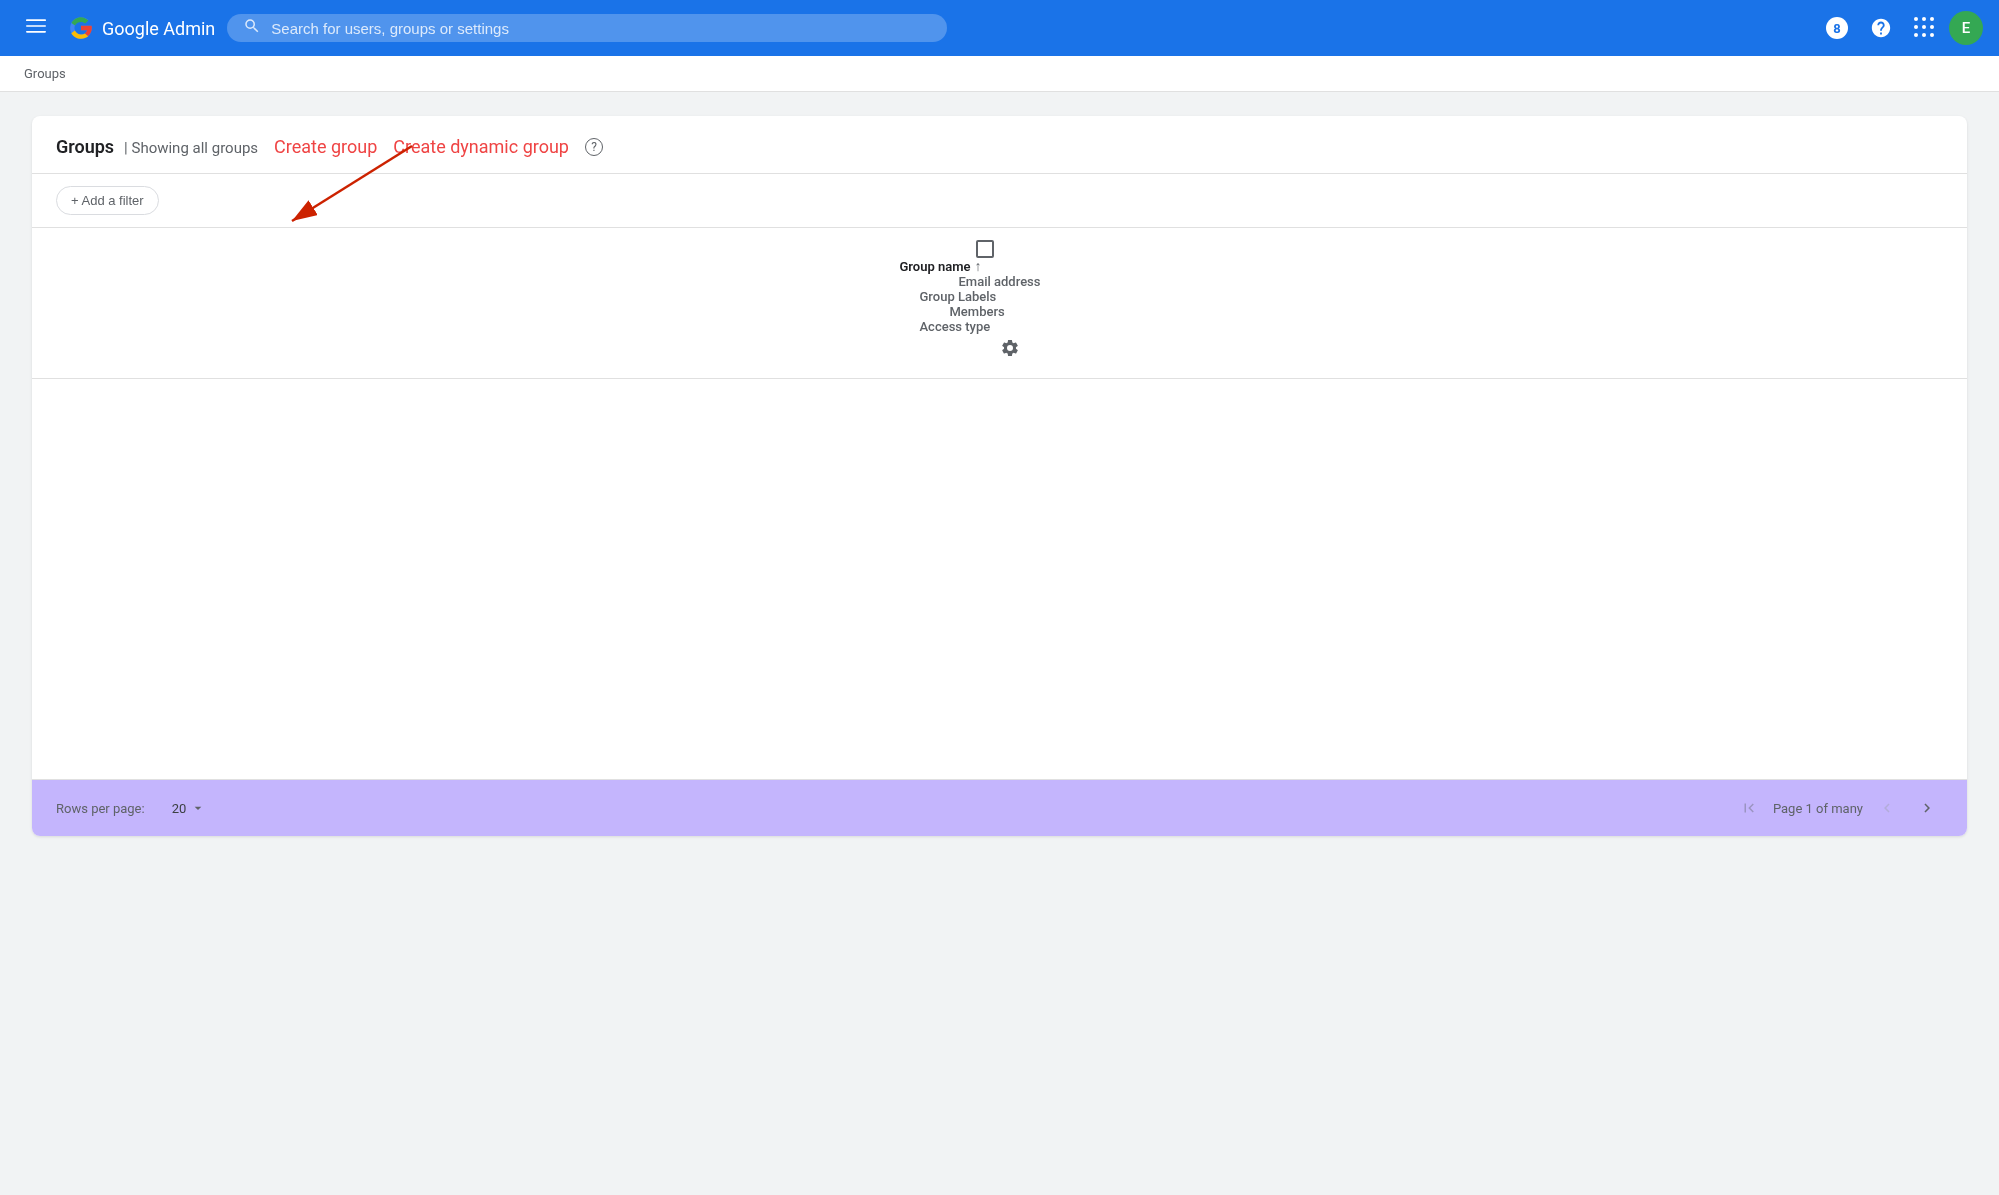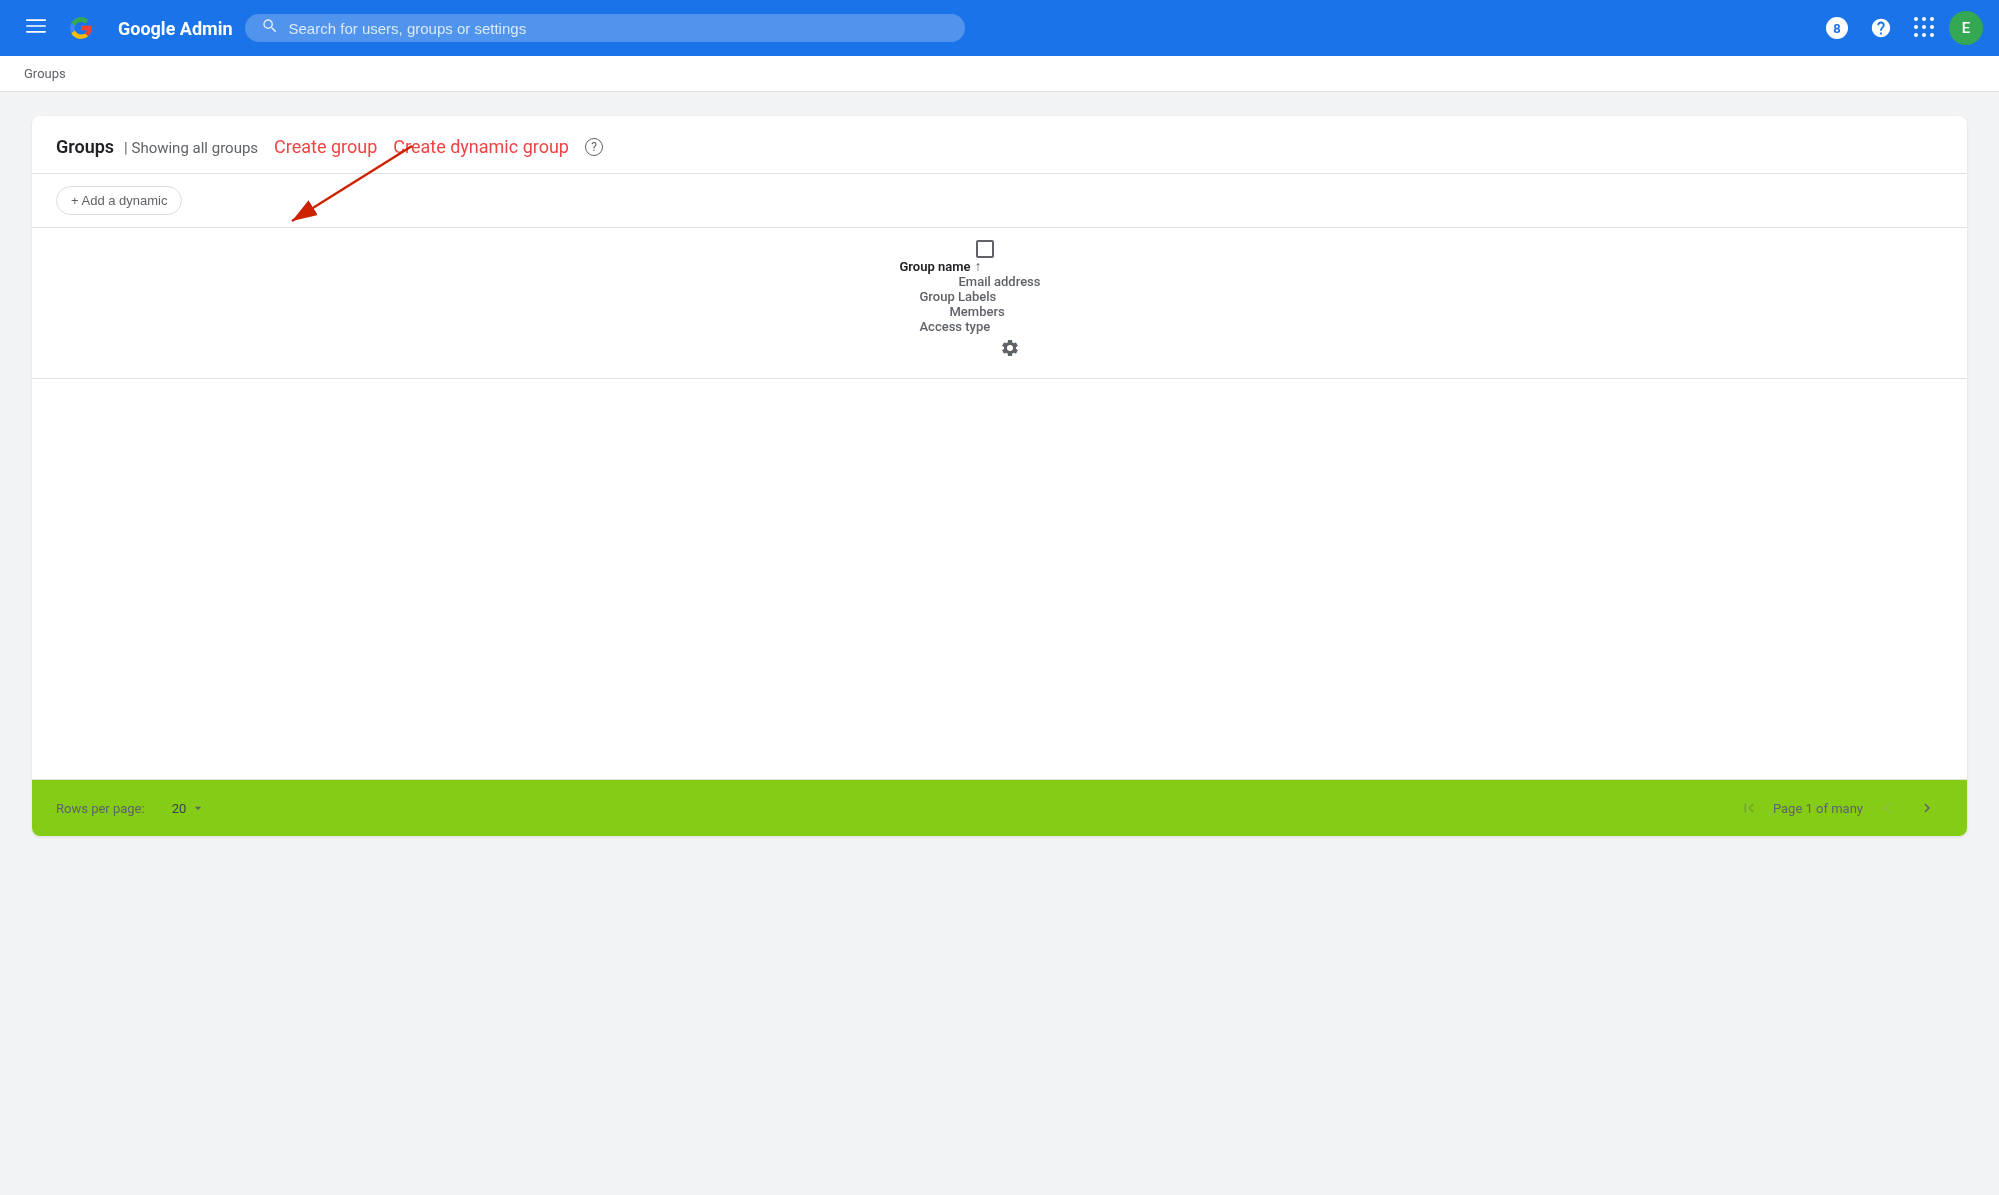--- a/index.html
+++ b/index.html
@@ -10,24 +10,24 @@
       background: #1a73e8;
       height: 56px;
       display: flex;
       align-items: center;
       padding: 0 16px;
       gap: 12px;
     }
     .nav-logo {
       display: flex;
       align-items: center;
-      gap: 24px;
+      gap: 8px;
       color: white;
       font-size: 18px;
-      font-weight: 700;
+      font-weight: 400;
       white-space: nowrap;
     }
     .search-bar {
       flex: 1;
       max-width: 720px;
       background: #5094ed;
       border-radius: 24px;
       display: flex;
       align-items: center;
       padding: 0 16px;
@@ -236,21 +236,21 @@
       border-radius: 4px;
     }
 
     
     .card-footer {
       padding: 12px 24px;
       display: flex;
       align-items: center;
       justify-content: space-between;
       border-top: 1px solid #e0e0e0;
-      background: #84cc16;
+      background: #c4b5fd;
     }
 
     .rows-per-page {
       display: flex;
       align-items: center;
       gap: 8px;
       font-size: 13px;
       color: #5f6368;
     }
 
@@ -396,21 +396,21 @@
         <span style="font-size:18px;font-weight:600;color:#202124;">Groups</span>
         <span style="font-size:15px;font-weight:400;color:#5f6368;margin-left:6px;">| Showing all groups</span>
       </div>
       <a class="header-link">Create group</a>
       <a class="header-link">Create dynamic group</a>
       <div class="help-icon">?</div>
     </div>
 
     <div class="filter-bar">
       <button class="add-filter-btn">
-        <span>+ Add a dynamic</span>
+        <span>+ Add a filter</span>
       </button>
     </div>
 
     <div class="table-header">
       <div class="col-checkbox">
         <div class="table-checkbox"></div>
       </div>
       <div class="col-groupname">
         <span class="th-label sorted">
           <span>Group name</span>

